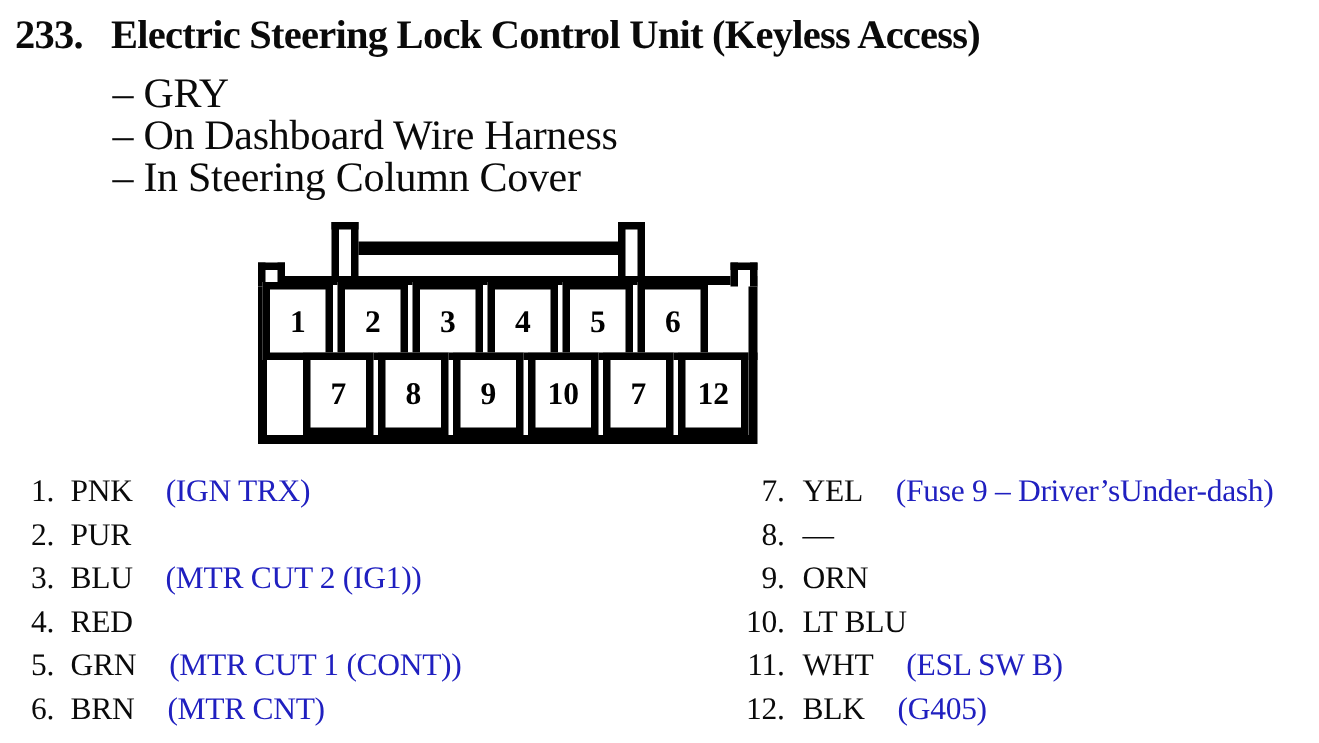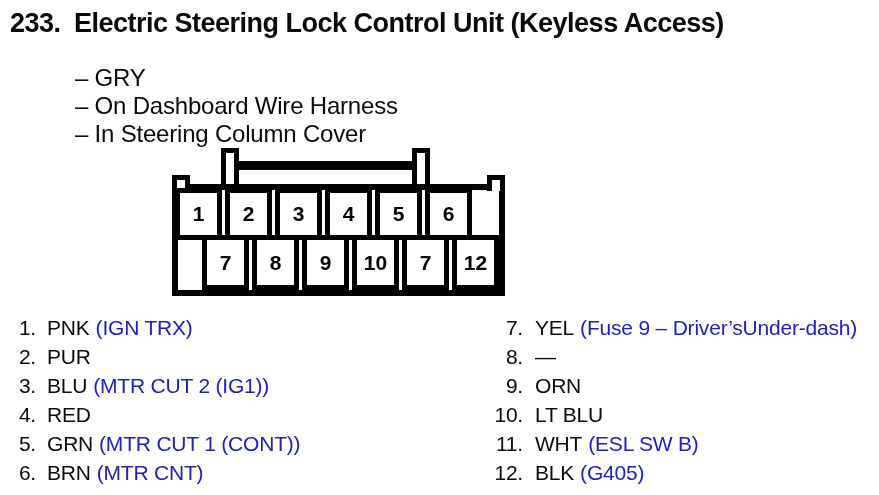--- a/index.html
+++ b/index.html
@@ -5,38 +5,38 @@
   html, body {
     margin: 0;
     padding: 0;
     width: 879px;
     height: 495px;
     background: #ffffff;
     font-family: "Liberation Sans", "DejaVu Sans", sans-serif;
     color: var(--ink, #0a0a0a);
     overflow: hidden;
   }
-  .page { position: relative; width: 879px; height: 420px; }
+  .page { position: relative; width: 879px; height: 420px; font-family: Liberation Serif, serif; }
 
   
   .title-row {
     position: absolute;
     left: 10px; top: 8px;
     font-weight: bold;
     font-size: 27px;
     letter-spacing: -0.5px;
     white-space: nowrap;
   }
   .title-num { display: inline-block; min-width: 52px; }
   .title-text { margin-left: 12px; }
 
   .bullets {
     position: absolute;
-    left: 75px; top: 64px;
-    font-size: 24px;
+    left: 75px; top: 49px;
+    font-size: 28px;
     line-height: 28px;
     letter-spacing: -0.2px;
   }
 
   
   .connector { position: absolute; left: 172px; top: 146px; width: 333px; height: 150px; }
   .connector * { box-sizing: border-box; }
   .bar  { position: absolute; left: 63px; top: 15px; width: 182px; height: 9px; background: #000; }
   .post { position: absolute; width: 18px; height: 42px; top: 2px; border: 5px solid #000; border-bottom: none; background: #fff; }
   .post-left  { left: 49px; }
@@ -72,21 +72,21 @@
     letter-spacing: -0.2px;
     white-space: nowrap;
   }
   .pin-col-left  { left: 12px; }
   .pin-col-right { left: 480px; }
   .pin-row { display: flex; }
   .pin-num { display: inline-block; text-align: right; }
   .pin-col-left  .pin-num { width: 24px; margin-right: 11px; }
   .pin-col-right .pin-num { width: 43px; margin-right: 12px; }
   .pin-color { color: var(--ink, #0a0a0a); }
-  .pin-func  { color: var(--blue, #2020c0); margin-left: 6px; }
+  .pin-func  { color: var(--blue, #2020c0); margin-left: 22px; }
   .pin-func:empty { display: none; }
 </style>
 </head>
 <body>
 
 <div class="page">
 
   <div class="title-row">
     <span class="title-num">233.</span><span class="title-text">Electric Steering Lock Control Unit (Keyless Access)</span>
   </div>

